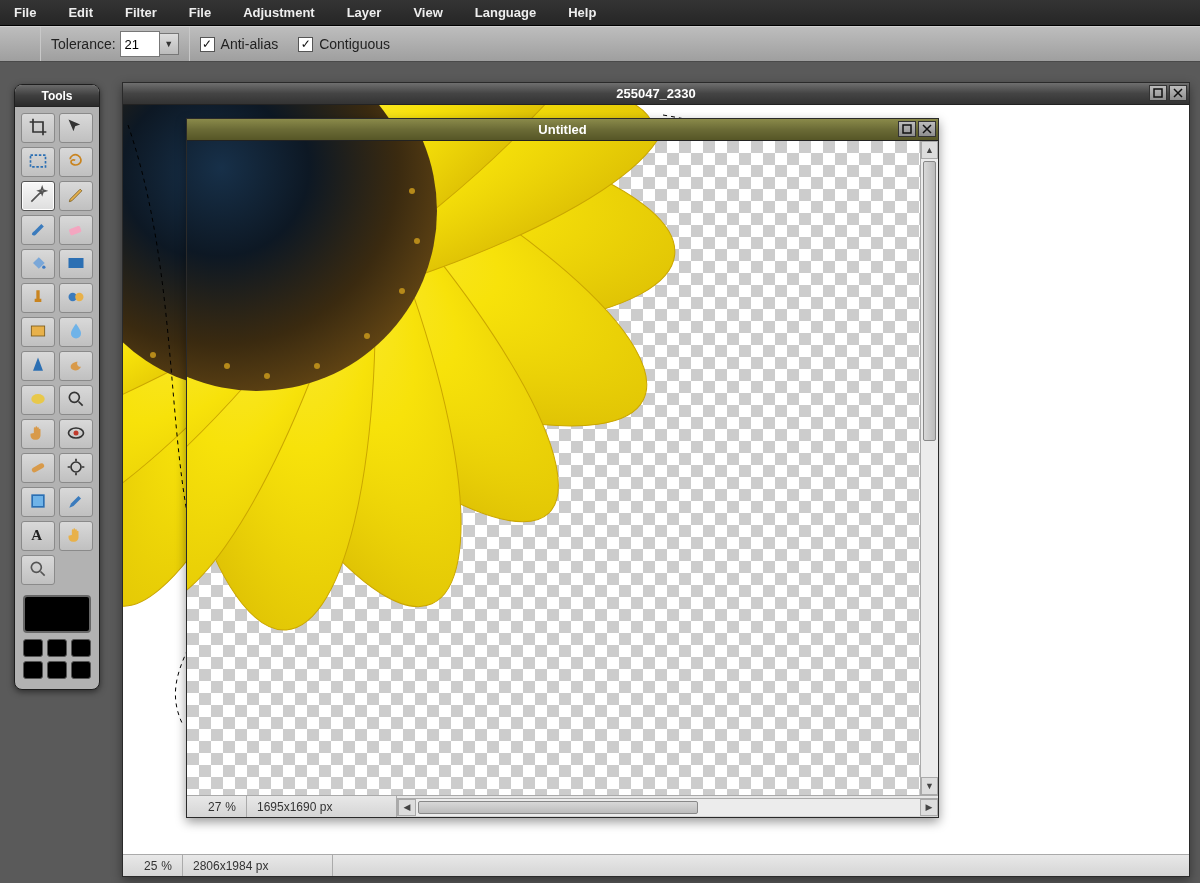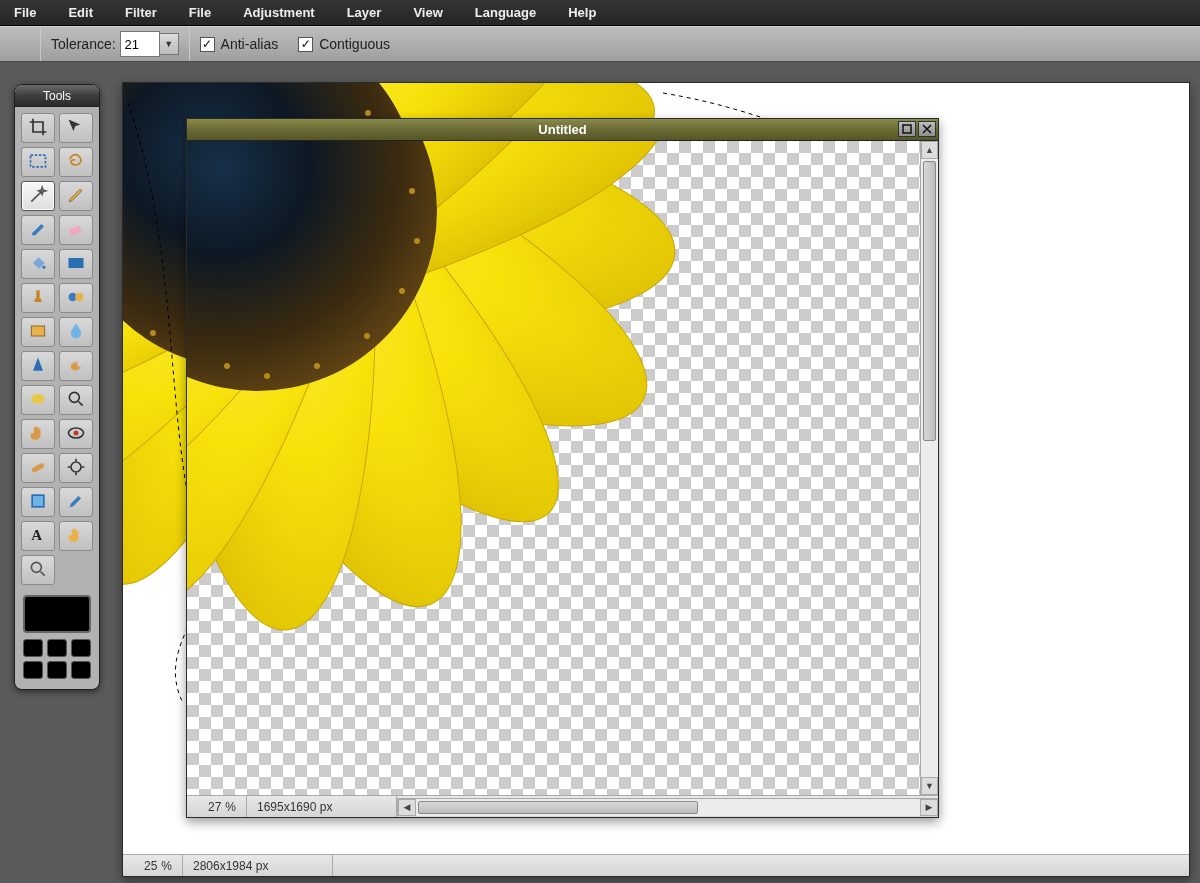--- a/index.html
+++ b/index.html
@@ -19,21 +19,21 @@
   .spin{display:inline-flex;align-items:center;margin-left:4px}
   .spin input{width:40px;height:22px;border:1px solid #777;background:#fff;font-size:13px;text-align:left;padding:12px 4px}
   .spin .arrow{width:20px;height:22px;background:linear-gradient(#ddd,#bbb);border:1px solid #777;display:flex;align-items:center;justify-content:center;font-size:9px;color:#333;margin-left:-1px}
   .chk{width:15px;height:15px;border:1px solid #555;background:#fff;display:inline-flex;align-items:center;justify-content:center;margin-right:6px;font-size:12px;color:#111}
 
   
   .workspace{position:absolute;top:62px;left:0;right:0;bottom:0;background:#5a5a5a}
 
   
   .toolspanel{position:absolute;top:22px;left:14px;width:86px;border:1px solid #1e1e1e;border-radius:8px;background:#b2b2b2;box-shadow:0 2px 6px rgba(0,0,0,.5);overflow:hidden}
-  .toolspanel .titlebar{height:22px;background:linear-gradient(to bottom,#6a6a6a,#3f3f3f 50%,#2a2a2a);color:#fff;font-weight:normal;font-size:12px;display:flex;align-items:center;justify-content:center;border-bottom:1px solid #222}
+  .toolspanel .titlebar{height:22px;background:linear-gradient(to bottom,#6a6a6a,#3f3f3f 50%,#2a2a2a);color:#fff;font-weight:bold;font-size:12px;display:flex;align-items:center;justify-content:center;border-bottom:1px solid #222}
   .toolgrid{display:grid;grid-template-columns:1fr 1fr;gap:4px;padding:6px}
   .tbtn{height:30px;border:1px solid #8a8a8a;border-radius:3px;background:linear-gradient(#d9d9d9,#c0c0c0);display:flex;align-items:center;justify-content:center;cursor:pointer}
   .tbtn.sel{background:linear-gradient(#f8f8f8,#dedede);border-color:#555;box-shadow:inset 0 0 0 1px #fff}
   .tbtn svg{width:20px;height:20px}
   .swatch-area{padding:4px 8px 10px}
   .bigswatch{width:68px;height:38px;border:2px solid #666;border-radius:4px;background:#000;margin:0 auto}
   .miniswatches{display:grid;grid-template-columns:repeat(3,1fr);gap:4px;margin-top:6px}
   .miniswatches div{height:18px;border:1px solid #555;border-radius:3px;background:#000}
 
   
@@ -268,20 +268,35 @@
           <div></div>
           <div></div>
           <div></div>
           <div></div>
           <div></div>
       </div>
     </div>
   </div>
 
   <div class="docwin" style="left:122px;top:20px;width:1068px;height:795px">
+    <div class="titlebar">
+      <span>255047_2330</span>
+      <div class="winbtns">
+        <div class="wb">
+            <svg viewBox="0 0 10 10">
+              <rect x="1" y="1" width="8" height="8" fill="none" stroke="#111" stroke-width="1.5"></rect>
+            </svg>
+          </div>
+        <div class="wb">
+            <svg viewBox="0 0 10 10">
+              <path d="M1 1l8 8M9 1l-8 8" stroke="#111" stroke-width="1.5"></path>
+            </svg>
+          </div>
+      </div>
+    </div>
     <div class="docbody" style="background:#fff">
 
       <svg class="flower" width="1068" height="760" viewBox="0 0 1068 760">
 
         <defs>
           <radialGradient id="pet1" cx="35%" cy="35%" r="80%">
             <stop offset="0%" stop-color="#fff36b"></stop>
               <stop offset="55%" stop-color="#f7e20a"></stop>
               <stop offset="100%" stop-color="#d8b903"></stop>
           </radialGradient>

